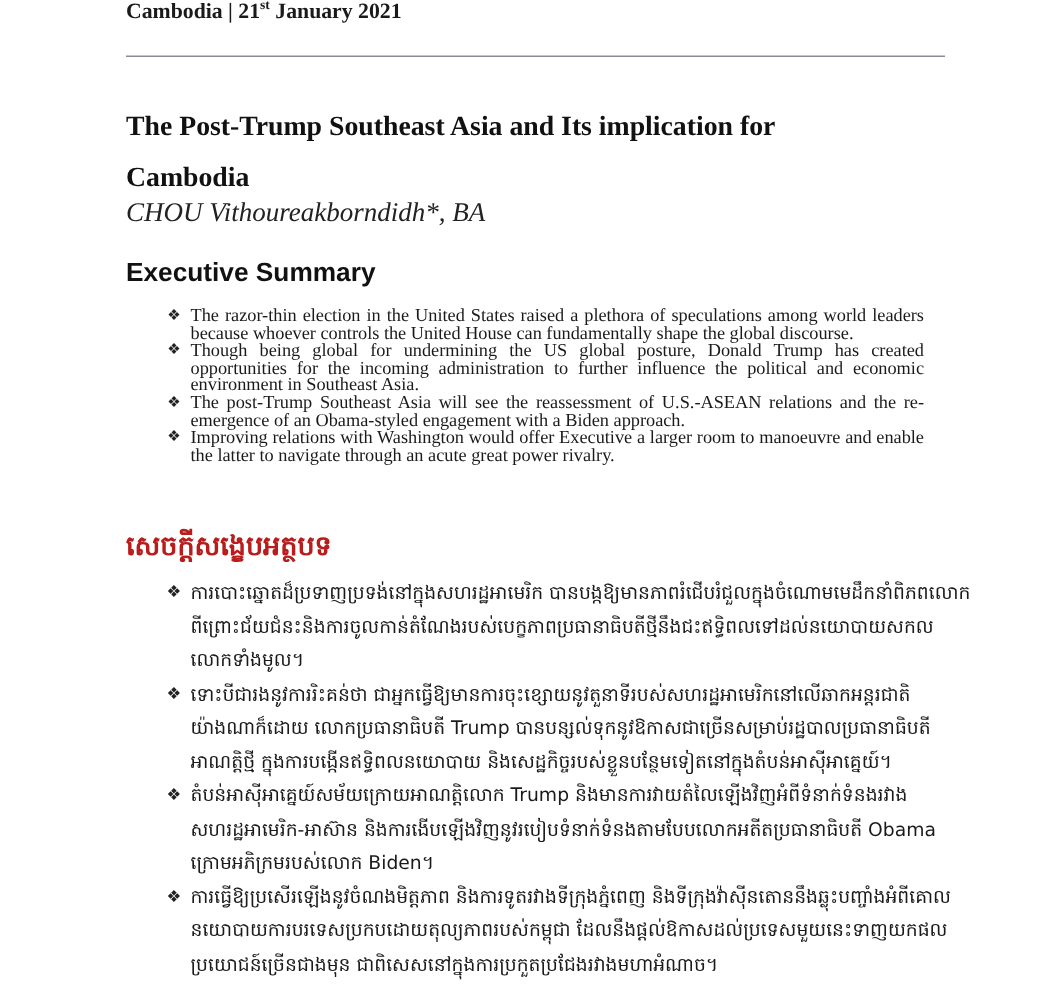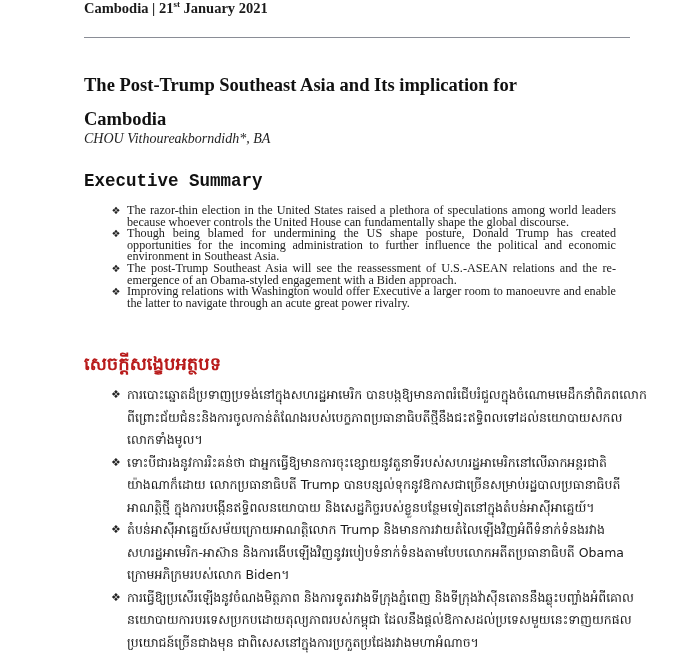--- a/index.html
+++ b/index.html
@@ -10,25 +10,25 @@
     font-family: "Liberation Serif", serif; font-weight: bold; font-size: 14.5px; color: #1a1a1a;
   }
   .header-line sup { font-size: 9px; vertical-align: super; line-height: 0; }
   .divider { position: absolute; left: 84px; top: 37px; width: 546px; height: 0; border-top: 1.5px solid #8a8d96; }
   .title {
     position: absolute; left: 84px; top: 52px; width: 500px;
     font-family: "Liberation Serif", serif; font-weight: bold; font-size: 18.5px; line-height: 34px; color: #111; margin-top: 16px;
   }
   .author {
     position: absolute; left: 84px; top: 131px;
-    font-family: "Liberation Serif", serif; font-style: italic; font-size: 14px; color: #222;
+    font-family: "Liberation Serif", serif; font-style: italic; font-size: 18px; color: #222;
   }
   .section-title {
     position: absolute; left: 84px; top: 171px;
-    font-family: Liberation Mono, monospace; font-weight: bold; font-size: 17.5px; color: #111;
+    font-family: Liberation Sans, sans-serif; font-weight: bold; font-size: 17.5px; color: #111;
   }
   .en-list {
     position: absolute; left: 110px; top: 205px; width: 506px; margin: 0; padding: 0; list-style: none;
     font-family: "Liberation Serif", serif; font-size: 12.2px; line-height: 11.6px; color: #1a1a1a;
   }
   .en-list li { position: relative; padding-left: 17px; text-align: justify; }
   .bullet {
     position: absolute; left: 0; top: 0; font-size: 10px; color: #222; width: 12px; text-align: center;
   }
   .km-title {
@@ -59,21 +59,21 @@
 
   <div class="section-title">Executive Summary</div>
 
   <ul class="en-list">
     <li>
       <span class="bullet">❖</span>
       <span>The razor-thin election in the United States raised a plethora of speculations among world leaders because whoever controls the United House can fundamentally shape the global discourse.</span>
     </li>
     <li>
       <span class="bullet">❖</span>
-      <span>Though being blamed for undermining the US shape posture, Donald Trump has created opportunities for the incoming administration to further influence the political and economic environment in Southeast Asia.</span>
+      <span>Though being global for undermining the US global posture, Donald Trump has created opportunities for the incoming administration to further influence the political and economic environment in Southeast Asia.</span>
     </li>
     <li>
       <span class="bullet">❖</span>
       <span>The post-Trump Southeast Asia will see the reassessment of U.S.-ASEAN relations and the re-emergence of an Obama-styled engagement with a Biden approach.</span>
     </li>
     <li>
       <span class="bullet">❖</span>
       <span>Improving relations with Washington would offer Executive a larger room to manoeuvre and enable the latter to navigate through an acute great power rivalry.</span>
     </li>
   </ul>

